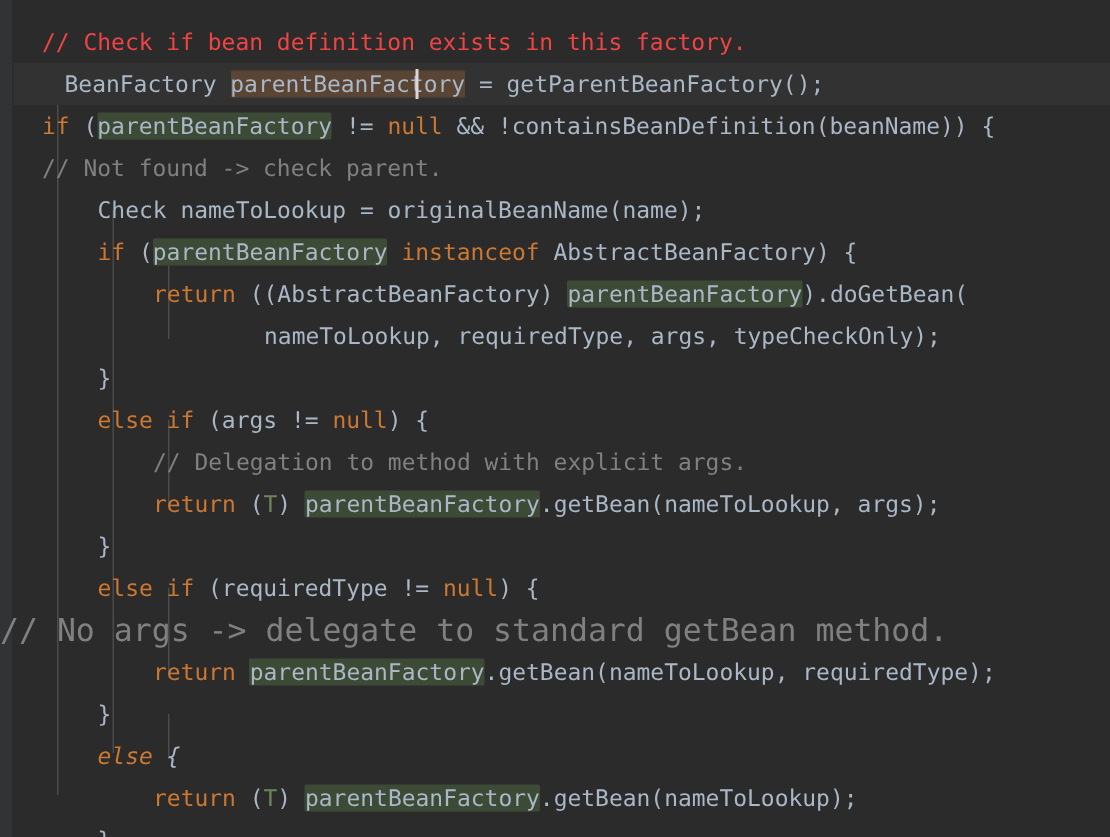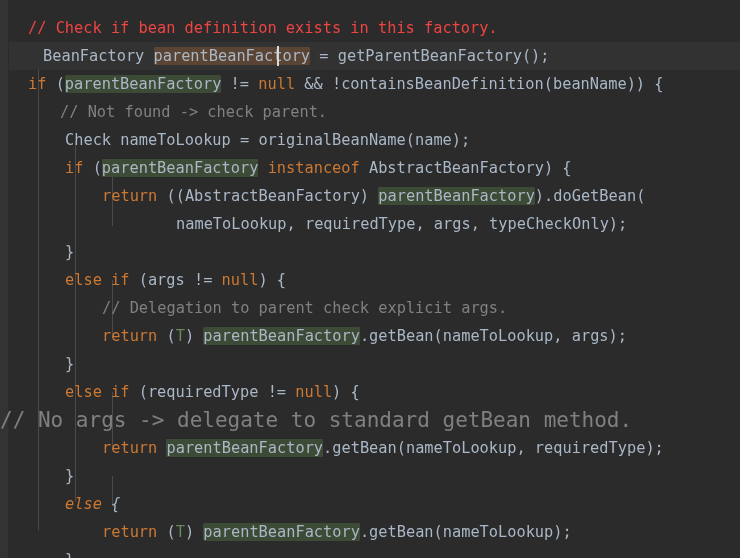--- a/index.html
+++ b/index.html
@@ -89,28 +89,28 @@
       <div class="indent-guide" style="left: 112px; top: 168px; height: 58px;"></div>
       <div class="indent-guide" style="left: 112px; top: 280px; height: 58px;"></div>
       <div class="indent-guide" style="left: 112px; top: 392px; height: 58px;"></div>
       <div class="indent-guide" style="left: 112px; top: 476px; height: 30px;"></div>
     </div>
 
   <div id="code-layer">
       <div class="code-line" style="top: 14px; padding-left: 28px; line-height: 28px; height: 28px; font-size: 15.3px;"><span class="tok" style="color: #ef4444;">// Check if bean definition exists in this factory.</span></div>
       <div class="code-line" style="top: 42px; padding-left: 28px; line-height: 28px; height: 28px; font-size: 15.3px; margin-left: 15px;"><span class="tok" style="color: rgb(169, 183, 198);">BeanFactory </span><span class="tok hl-write" style="color: rgb(169, 183, 198); background: rgb(90, 68, 52);">parentBeanFactory</span><span class="tok" style="color: rgb(169, 183, 198);"> = getParentBeanFactory();</span></div>
       <div class="code-line" style="top: 70px; padding-left: 28px; line-height: 28px; height: 28px; font-size: 15.3px;"><span class="tok" style="color: rgb(204, 120, 50);">if</span><span class="tok" style="color: rgb(169, 183, 198);"> (</span><span class="tok hl-read" style="color: rgb(169, 183, 198); background: rgb(60, 74, 54);">parentBeanFactory</span><span class="tok" style="color: rgb(169, 183, 198);"> != </span><span class="tok" style="color: rgb(204, 120, 50);">null</span><span class="tok" style="color: rgb(169, 183, 198);"> &amp;&amp; !containsBeanDefinition(beanName)) {</span></div>
-      <div class="code-line" style="top: 98px; padding-left: 28px; line-height: 28px; height: 28px; font-size: 15.3px; margin-left: 32px;"><span class="tok" style="color: rgb(128, 128, 128);">// Not found -&gt; check parent.</span></div>
+      <div class="code-line" style="top: 98px; padding-left: 28px; line-height: 28px; height: 28px; font-size: 15.3px;"><span class="tok" style="color: rgb(128, 128, 128);">// Not found -&gt; check parent.</span></div>
       <div class="code-line" style="top: 126px; padding-left: 65px; line-height: 28px; height: 28px; font-size: 15.3px;"><span class="tok" style="color: rgb(169, 183, 198);">Check nameToLookup = originalBeanName(name);</span></div>
       <div class="code-line" style="top: 154px; padding-left: 65px; line-height: 28px; height: 28px; font-size: 15.3px;"><span class="tok" style="color: rgb(204, 120, 50);">if</span><span class="tok" style="color: rgb(169, 183, 198);"> (</span><span class="tok hl-read" style="color: rgb(169, 183, 198); background: rgb(60, 74, 54);">parentBeanFactory</span><span class="tok" style="color: rgb(169, 183, 198);"> </span><span class="tok" style="color: rgb(204, 120, 50);">instanceof</span><span class="tok" style="color: rgb(169, 183, 198);"> AbstractBeanFactory) {</span></div>
       <div class="code-line" style="top: 182px; padding-left: 102px; line-height: 28px; height: 28px; font-size: 15.3px;"><span class="tok" style="color: rgb(204, 120, 50);">return</span><span class="tok" style="color: rgb(169, 183, 198);"> ((AbstractBeanFactory) </span><span class="tok hl-read" style="color: rgb(169, 183, 198); background: rgb(60, 74, 54);">parentBeanFactory</span><span class="tok" style="color: rgb(169, 183, 198);">).doGetBean(</span></div>
       <div class="code-line" style="top: 210px; padding-left: 176px; line-height: 28px; height: 28px; font-size: 15.3px;"><span class="tok" style="color: rgb(169, 183, 198);">nameToLookup, requiredType, args, typeCheckOnly);</span></div>
       <div class="code-line" style="top: 238px; padding-left: 65px; line-height: 28px; height: 28px; font-size: 15.3px;"><span class="tok" style="color: rgb(169, 183, 198);">}</span></div>
       <div class="code-line" style="top: 266px; padding-left: 65px; line-height: 28px; height: 28px; font-size: 15.3px;"><span class="tok" style="color: rgb(204, 120, 50);">else</span><span class="tok" style="color: rgb(169, 183, 198);"> </span><span class="tok" style="color: rgb(204, 120, 50);">if</span><span class="tok" style="color: rgb(169, 183, 198);"> (args != </span><span class="tok" style="color: rgb(204, 120, 50);">null</span><span class="tok" style="color: rgb(169, 183, 198);">) {</span></div>
-      <div class="code-line" style="top: 294px; padding-left: 102px; line-height: 28px; height: 28px; font-size: 15.3px;"><span class="tok" style="color: rgb(128, 128, 128);">// Delegation to parent check explicit args.</span></div>
+      <div class="code-line" style="top: 294px; padding-left: 102px; line-height: 28px; height: 28px; font-size: 15.3px;"><span class="tok" style="color: rgb(128, 128, 128);">// Delegation to method with explicit args.</span></div>
       <div class="code-line" style="top: 322px; padding-left: 102px; line-height: 28px; height: 28px; font-size: 15.3px;"><span class="tok" style="color: rgb(204, 120, 50);">return</span><span class="tok" style="color: rgb(169, 183, 198);"> (</span><span class="tok" style="color: rgb(106, 135, 89);">T</span><span class="tok" style="color: rgb(169, 183, 198);">) </span><span class="tok hl-read" style="color: rgb(169, 183, 198); background: rgb(60, 74, 54);">parentBeanFactory</span><span class="tok" style="color: rgb(169, 183, 198);">.getBean(nameToLookup, args);</span></div>
       <div class="code-line" style="top: 350px; padding-left: 65px; line-height: 28px; height: 28px; font-size: 15.3px;"><span class="tok" style="color: rgb(169, 183, 198);">}</span></div>
       <div class="code-line" style="top: 378px; padding-left: 65px; line-height: 28px; height: 28px; font-size: 15.3px;"><span class="tok" style="color: rgb(204, 120, 50);">else</span><span class="tok" style="color: rgb(169, 183, 198);"> </span><span class="tok" style="color: rgb(204, 120, 50);">if</span><span class="tok" style="color: rgb(169, 183, 198);"> (requiredType != </span><span class="tok" style="color: rgb(204, 120, 50);">null</span><span class="tok" style="color: rgb(169, 183, 198);">) {</span></div>
       <div class="code-line" style="top: 406px; line-height: 28px; height: 28px; font-size: 21px; text-align: right;"><span class="tok" style="color: rgb(128, 128, 128);">// No args -&gt; delegate to standard getBean method.</span></div>
       <div class="code-line" style="top: 434px; padding-left: 102px; line-height: 28px; height: 28px; font-size: 15.3px;"><span class="tok" style="color: rgb(204, 120, 50);">return</span><span class="tok" style="color: rgb(169, 183, 198);"> </span><span class="tok hl-read" style="color: rgb(169, 183, 198); background: rgb(60, 74, 54);">parentBeanFactory</span><span class="tok" style="color: rgb(169, 183, 198);">.getBean(nameToLookup, requiredType);</span></div>
       <div class="code-line" style="top: 462px; padding-left: 65px; line-height: 28px; height: 28px; font-size: 15.3px;"><span class="tok" style="color: rgb(169, 183, 198);">}</span></div>
       <div class="code-line" style="top: 490px; padding-left: 65px; line-height: 28px; height: 28px; font-size: 15.3px; font-style: italic;"><span class="tok" style="color: rgb(204, 120, 50);">else</span><span class="tok" style="color: rgb(169, 183, 198);"> {</span></div>
       <div class="code-line" style="top: 518px; padding-left: 102px; line-height: 28px; height: 28px; font-size: 15.3px;"><span class="tok" style="color: rgb(204, 120, 50);">return</span><span class="tok" style="color: rgb(169, 183, 198);"> (</span><span class="tok" style="color: rgb(106, 135, 89);">T</span><span class="tok" style="color: rgb(169, 183, 198);">) </span><span class="tok hl-read" style="color: rgb(169, 183, 198); background: rgb(60, 74, 54);">parentBeanFactory</span><span class="tok" style="color: rgb(169, 183, 198);">.getBean(nameToLookup);</span></div>
       <div class="code-line" style="top: 546px; padding-left: 65px; line-height: 28px; height: 28px; font-size: 15.3px;"><span class="tok" style="color: rgb(169, 183, 198);">}</span></div>
     </div>

